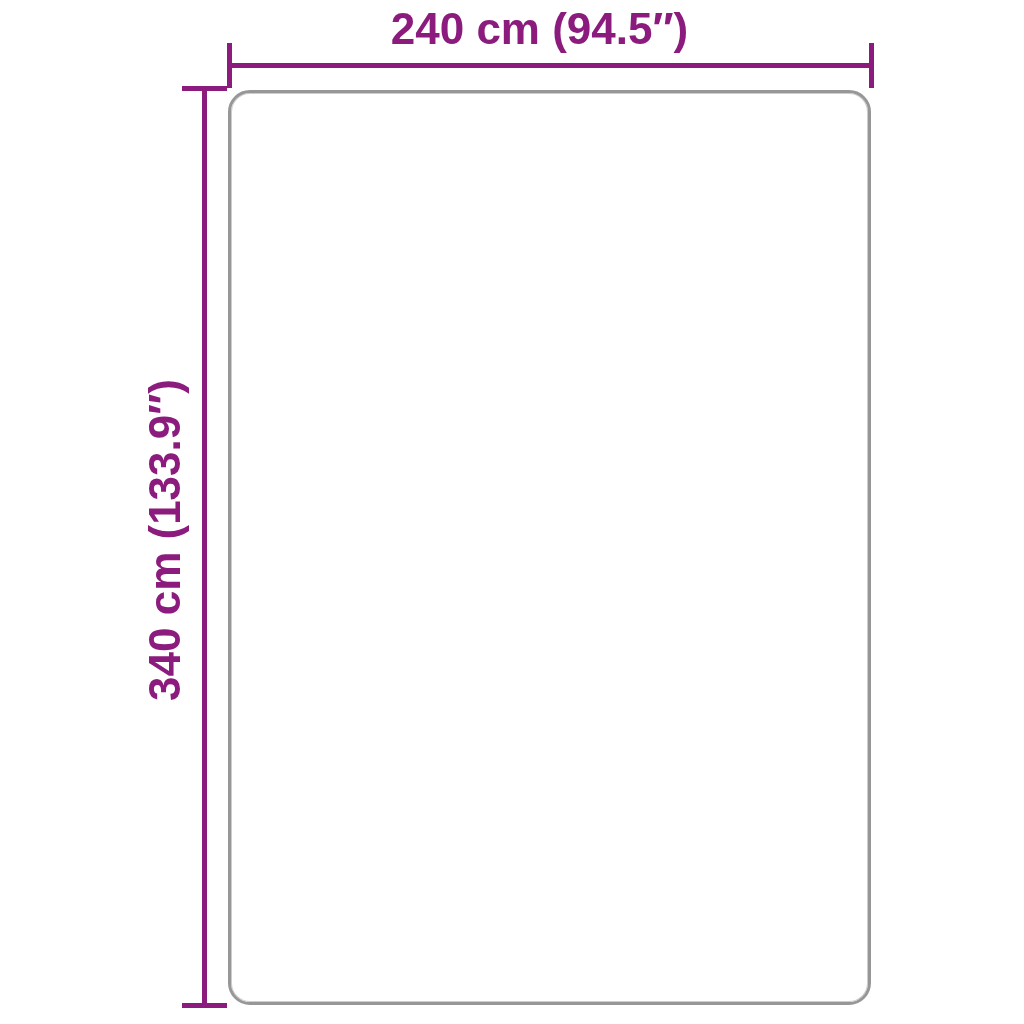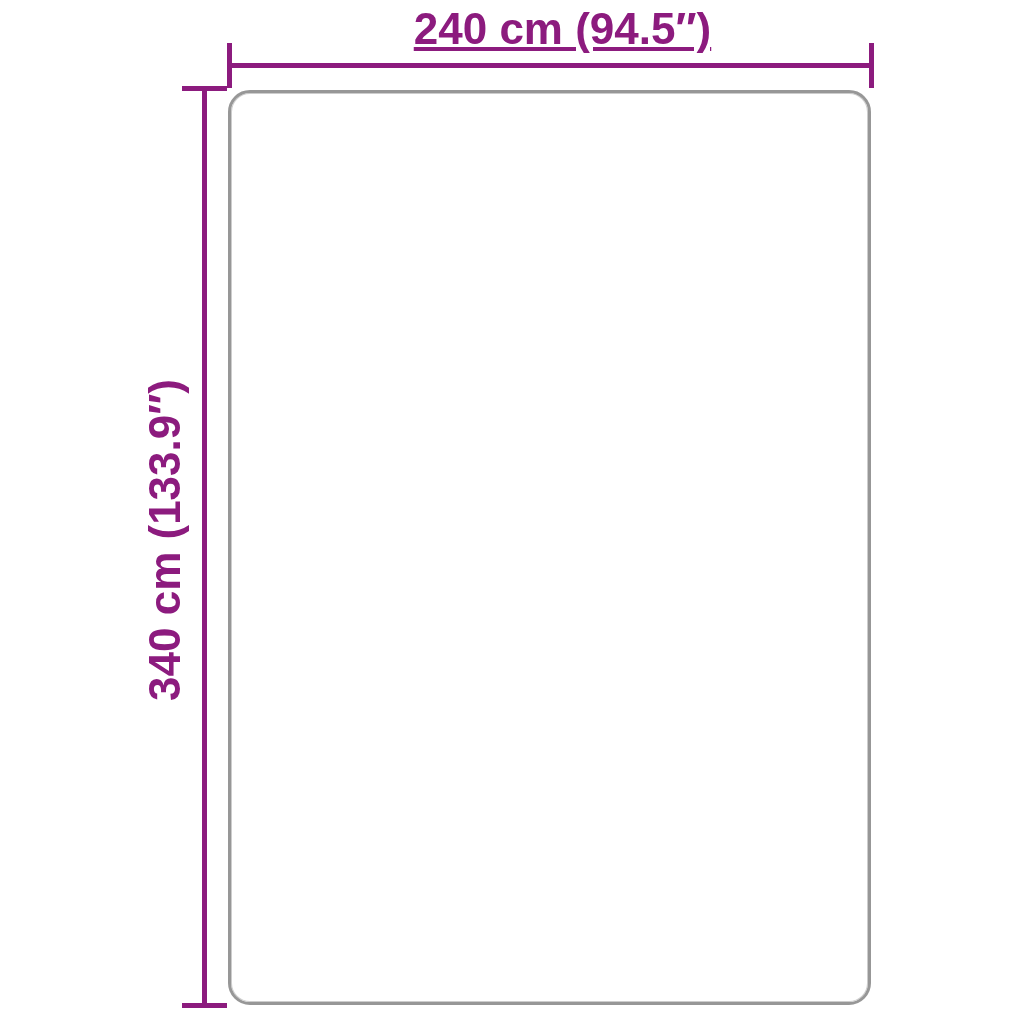--- a/index.html
+++ b/index.html
@@ -63,24 +63,23 @@
   
   .dim-label {
     position: absolute;
     color: var(--dimension-accent);
     font-weight: 700;
     font-size: 44px;
     letter-spacing: 0px;
     white-space: nowrap;
   }
   .dim-label.width {
-    left: 241px; top: 4px;
+    left: 218px; top: 4px;
     width: 643px;
     text-align: center;
-    text-decoration: underline;
   }
   .dim-label.height {
     left: 165px; top: 540px;
     transform: translate(-50%, -50%) rotate(-90deg);
     transform-origin: center center;
   }
 </style>
 </head>
 <body>
 

